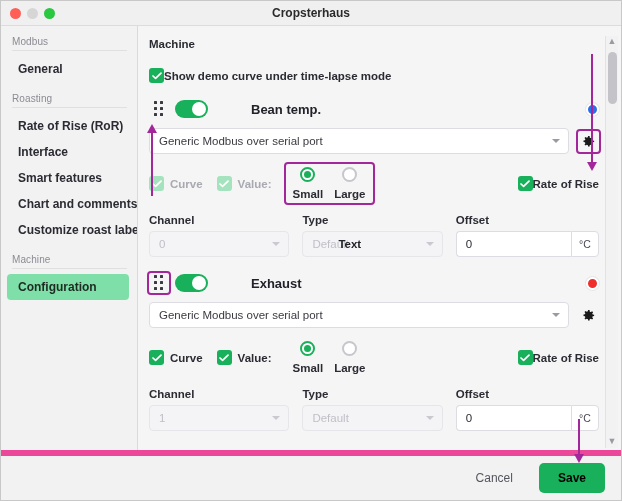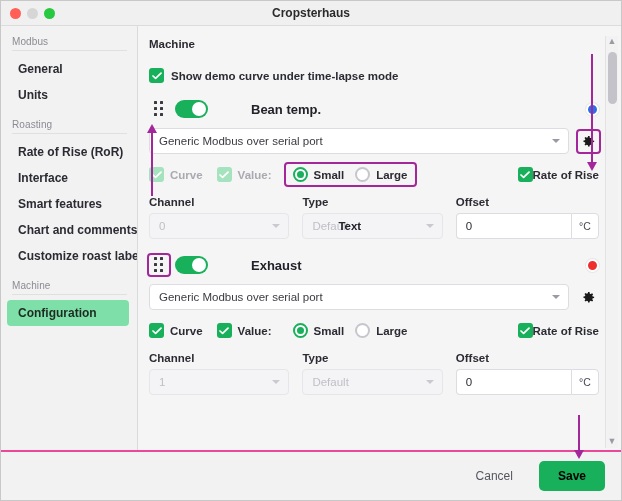--- a/index.html
+++ b/index.html
@@ -91,21 +91,21 @@
     position: absolute; right: 8px; top: 50%;
     width: 0; height: 0;
     border-left: 4px solid transparent;
     border-right: 4px solid transparent;
     border-top: 4px solid #9a9aa3;
     transform: translateY(-50%);
   }
   .select.disabled .caret { border-top-color: #c9c9d0; }
   
   .demo-block { margin-top: 18px; }
-  .chk-row { display: flex; align-items: center; gap: 7px; }
+  .chk-row { display: flex; align-items: center; }
   .chk {
     width: 15px; height: 15px; border-radius: 3px;
     background: #18b05a;
     display: flex; align-items: center; justify-content: center;
     flex: 0 0 15px;
   }
   .chk.pale { background: #a5e3be; }
   .chk svg { display: block; }
   .chk-label { font-size: 11.5px; color: #2b2b33; font-weight: bold; }
   .chk-label.dim { color: #a9a9b2; }
@@ -147,21 +147,21 @@
   .sensor-select-row .select { flex: 1; }
   .gear-wrap { padding: 3px; display:flex; align-items:center; justify-content:center; }
   .opts-row {
     display: flex; align-items: center; margin-top: 10px; gap: 0;
   }
   .opt-pair { display: flex; align-items: center; gap: 6px; margin-right: 14px; }
   .radio-group {
     display: flex; align-items: center; gap: 11px;
     padding: 3px 7px;
   }
-  .radio-item { display: flex; align-items: center; gap: 6px; }
+  .radio-item { display: flex; align-items: center; gap: 6px; flex-direction: column; }
   .radio {
     width: 15px; height: 15px; border-radius: 50%;
     border: 2px solid #18b05a; background: #fff;
     display: flex; align-items: center; justify-content: center;
     flex: 0 0 15px;
   }
   .radio.off { border-color: #c6c6cd; }
   .radio .inner { width: 7px; height: 7px; border-radius: 50%; background: #18b05a; }
   .radio-label { font-size: 11.5px; font-weight: bold; color: #2b2b33; }
   .opts-row .ror { margin-left: auto; display: flex; align-items: center; }
@@ -210,21 +210,21 @@
     position: absolute; width: 0; height: 0;
     border-left: 5px solid transparent;
     border-right: 5px solid transparent;
   }
   .arrow.down .head { border-top: 9px solid #a3279b; }
   .arrow.up .head { border-bottom: 9px solid #a3279b; }
   
   .footer {
     height: 50px; flex: 0 0 50px;
     background: #f2f2f2;
-    border-top: 2px solid #ec4899;
+    border-top: 6px solid #ec4899;
     display: flex; align-items: center; justify-content: flex-end;
     padding-right: 16px; gap: 14px;
     position: relative;
   }
   .btn-cancel {
     font-size: 12px; color: #55555f; background: none; border: none;
     padding: 7px 12px; cursor: pointer;
     font-family: inherit;
   }
   .btn-save {
@@ -249,21 +249,20 @@
   </div>
 
   <div class="body">
 
     <div class="sidebar">
 
       <div>
         <div class="side-group-label">Modbus</div>
         <div class="side-group-rule"></div>
         <div class="side-item">General</div>
-        <div class="side-item">Units</div>
       </div>
 
       <div class="side-spacer"></div>
 
       <div>
         <div class="side-group-label">Roasting</div>
         <div class="side-group-rule"></div>
         <div class="side-item">Rate of Rise (RoR)</div>
         <div class="side-item">Interface</div>
         <div class="side-item">Smart features</div>

